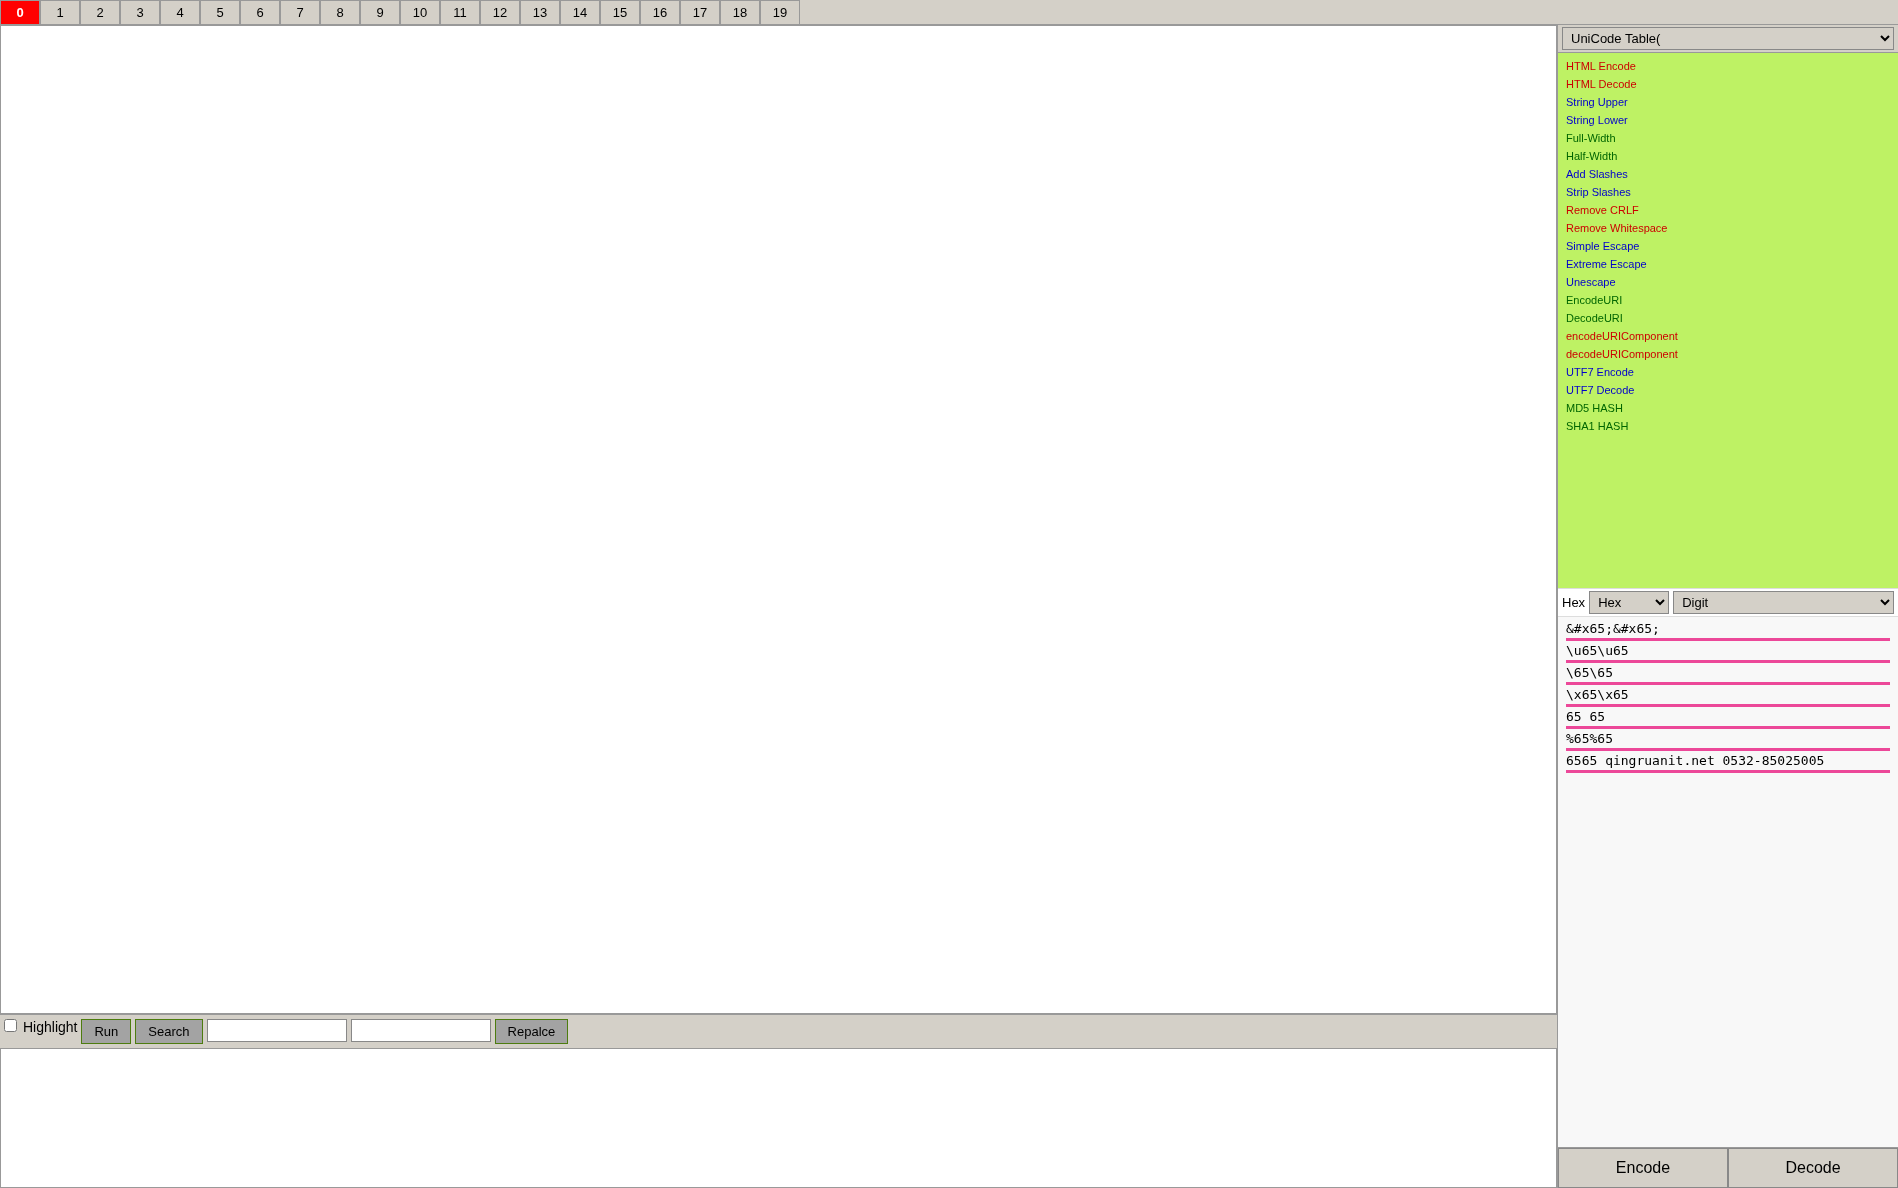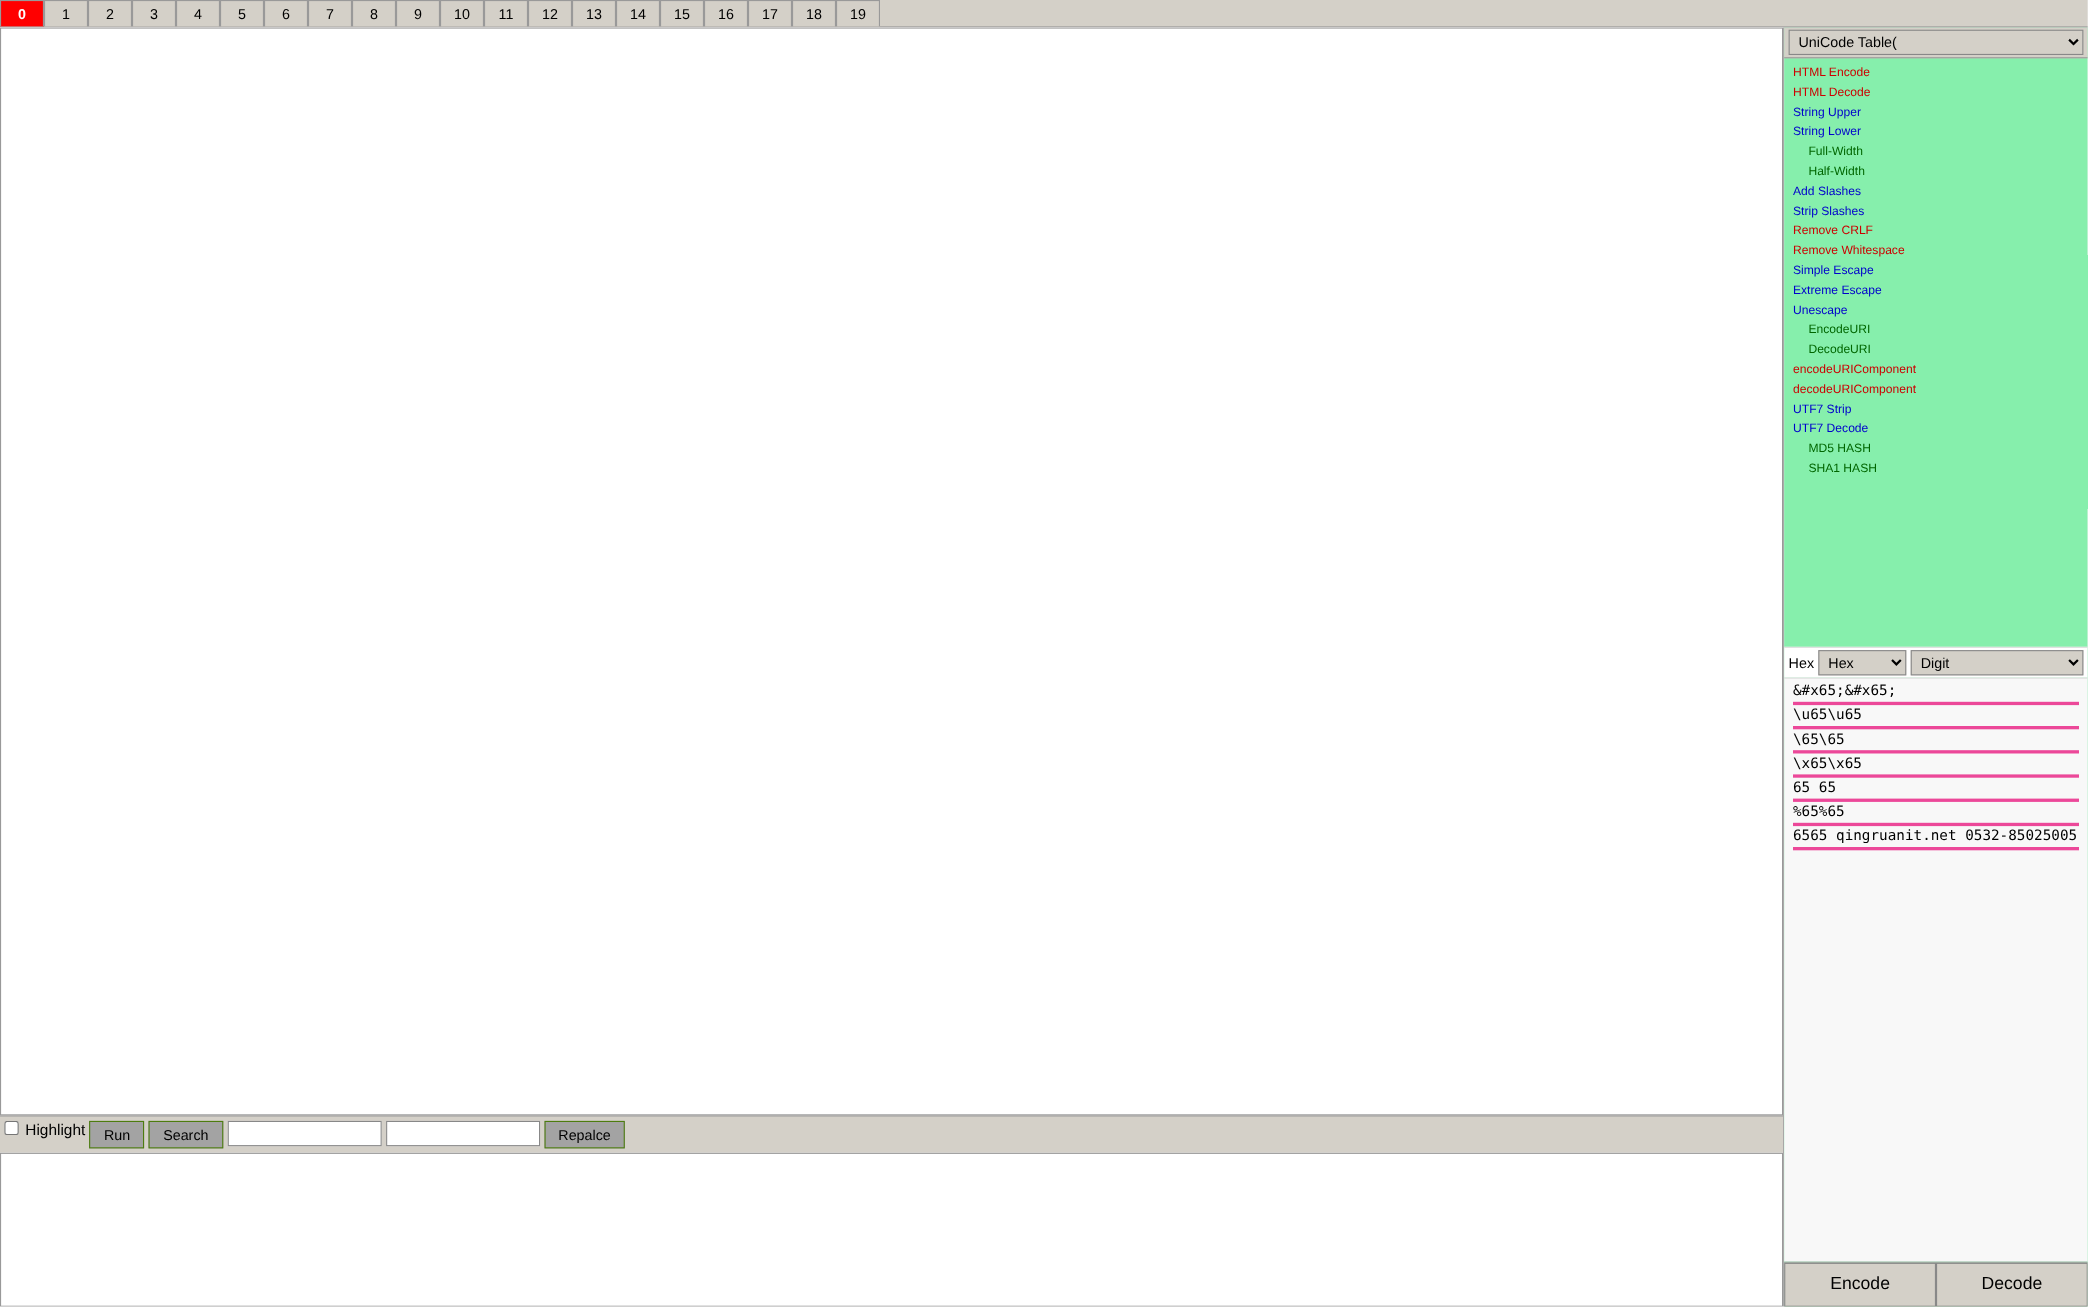--- a/index.html
+++ b/index.html
@@ -120,24 +120,24 @@
       resize: none;
       font-family: monospace;
       font-size: 13px;
       padding: 4px;
       outline: none;
       flex-shrink: 0;
     }
 
     
     .right-panel {
-      width: 276px;
+      width: 340px;
       display: flex;
       flex-direction: column;
-      background: #86efac;
+      background: #bef264;
       flex-shrink: 0;
     }
 
     
     .unicode-dropdown {
       display: flex;
       flex-direction: row;
       align-items: center;
       background: #d4d0c8;
       border-bottom: 1px solid #999;
@@ -164,21 +164,21 @@
     .function-item {
       display: block;
       padding: 3px 0;
       font-size: 11px;
       cursor: pointer;
       text-decoration: none;
     }
 
     .color-red { color: #cc0000; }
     .color-blue { color: #0000cc; }
-    .color-green { color: #006600; margin-left: 14px; }
+    .color-green { color: #006600; }
 
     
     .execute-btn {
       width: 100%;
       padding: 8px;
       font-size: 18px;
       background: #d4d0c8;
       border: 1px solid #888;
       cursor: pointer;
       flex-shrink: 0;
@@ -314,21 +314,21 @@
           <a class="function-item color-blue" href="#">Strip Slashes</a>
           <a class="function-item color-red" href="#">Remove CRLF</a>
           <a class="function-item color-red" href="#">Remove Whitespace</a>
           <a class="function-item color-blue" href="#">Simple Escape</a>
           <a class="function-item color-blue" href="#">Extreme Escape</a>
           <a class="function-item color-blue" href="#">Unescape</a>
           <a class="function-item color-green" href="#">EncodeURI</a>
           <a class="function-item color-green" href="#">DecodeURI</a>
           <a class="function-item color-red" href="#">encodeURIComponent</a>
           <a class="function-item color-red" href="#">decodeURIComponent</a>
-          <a class="function-item color-blue" href="#">UTF7 Strip</a>
+          <a class="function-item color-blue" href="#">UTF7 Encode</a>
           <a class="function-item color-blue" href="#">UTF7 Decode</a>
           <a class="function-item color-green" href="#">MD5 HASH</a>
           <a class="function-item color-green" href="#">SHA1 HASH</a>
         </div>
 
 
       <div class="hex-digit-row">
         <span class="hex-label">Hex</span>
         <select class="hex-select">
           <option>Hex</option>

